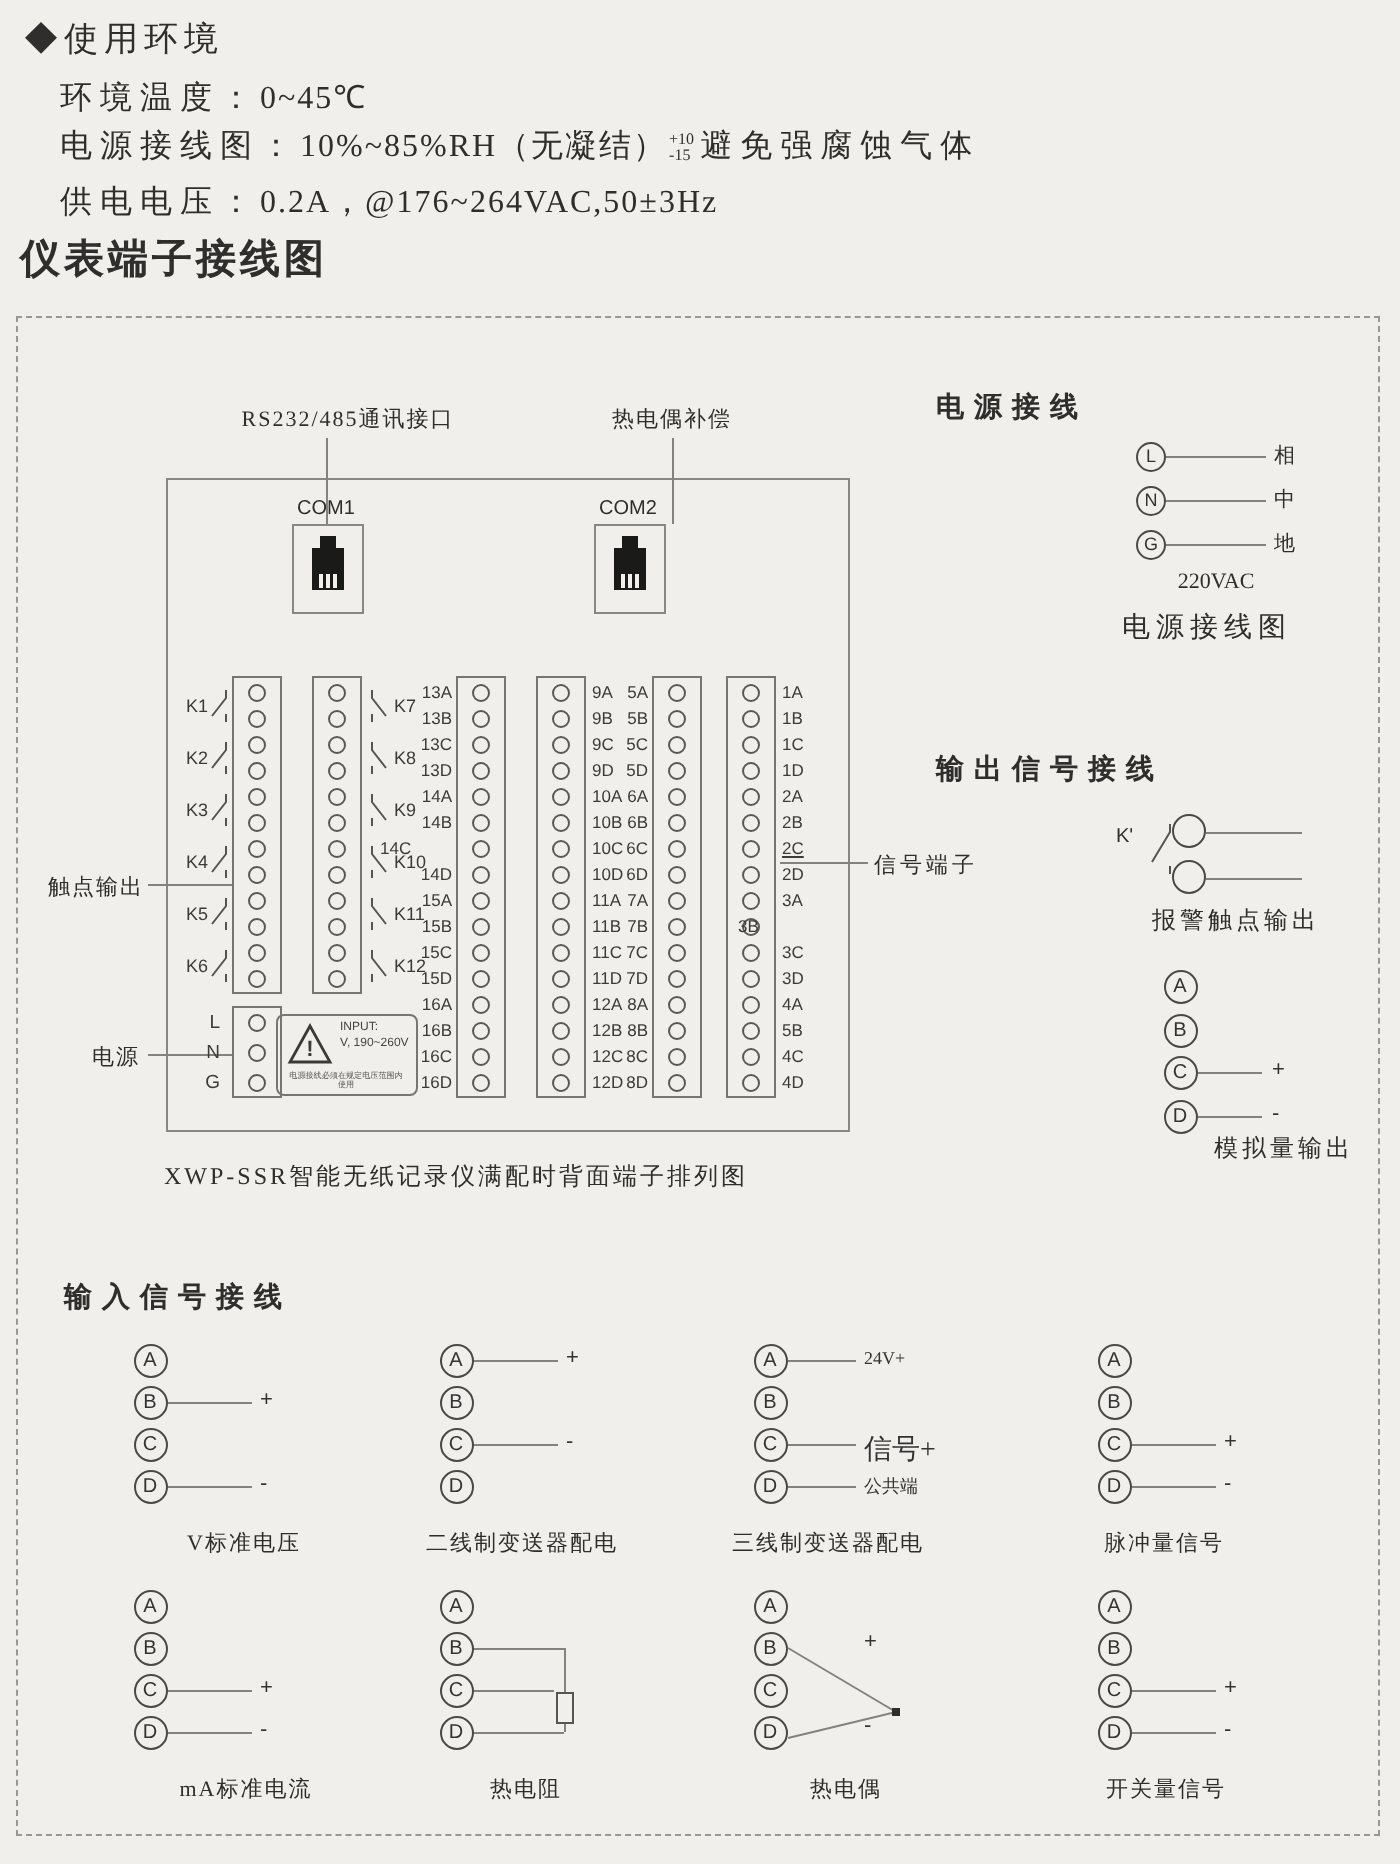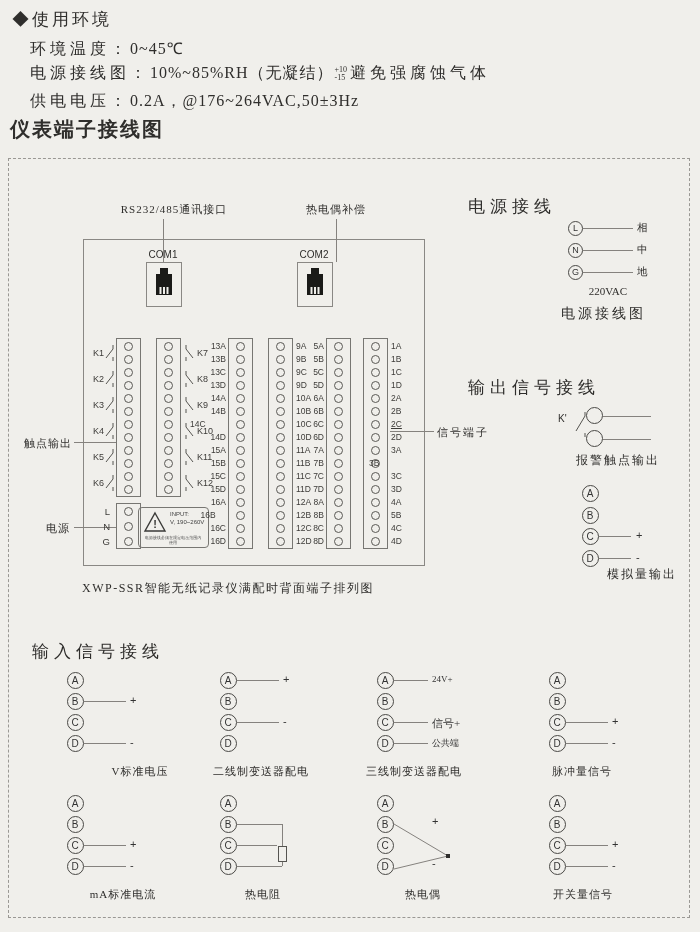--- a/index.html
+++ b/index.html
@@ -35,21 +35,21 @@
   .k-lbl{position:absolute;font-family:"Liberation Sans",sans-serif;font-size:9px;color:#3c3b38;}
   .letter-circle{position:absolute;width:17px;height:17px;border:1px solid #4a4946;border-radius:50%;
         box-sizing:border-box;text-align:center;font-family:"Liberation Sans",sans-serif;
         font-size:10px;line-height:15px;color:#333;}
   .small-circle{position:absolute;width:15px;height:15px;border:1px solid #4a4946;border-radius:50%;
         box-sizing:border-box;text-align:center;font-family:"Liberation Sans",sans-serif;
         font-size:9px;line-height:13px;color:#333;}
   .pm{position:absolute;font-family:"Liberation Sans",sans-serif;font-size:11px;color:#333;}
   .cn-small{position:absolute;font-size:9px;letter-spacing:1px;color:#333;}
   .cap{position:absolute;font-size:11px;letter-spacing:1px;text-align:center;width:130px;}
-  .zh-head{position:absolute;font-size:17px;letter-spacing:5px;font-weight:400;}
+  .zh-head{position:absolute;font-size:14px;letter-spacing:5px;font-weight:700;}
   
   #lbl-comm{left:104px;top:202px;width:140px;text-align:center;font-size:11px;letter-spacing:1px;}
   #line-comm{left:163px;top:219px;height:43px;}
   #lbl-tc{left:276px;top:202px;width:120px;text-align:center;font-size:11px;letter-spacing:1px;}
   #line-tc{left:336px;top:219px;height:43px;}
   .com-box{position:absolute;width:34px;height:43px;border:1px solid #8a8884;top:262px;}
   #com1-box{left:146px;} #com2-box{left:297px;}
   .com-lbl{position:absolute;width:34px;text-align:center;top:249px;
            font-family:"Liberation Sans",sans-serif;font-size:10px;}
   #com1-lbl{left:146px;} #com2-lbl{left:297px;}
@@ -210,21 +210,21 @@
     <div class="term-lbl" style="position: absolute; left: 190px; top: 445px; width: 36px; text-align: right;">15A</div>
     <div class="hole" style="position: absolute; left: 236px; top: 458.5px;"></div>
     <div class="term-lbl" style="position: absolute; left: 190px; top: 458px; width: 36px; text-align: right;">15B</div>
     <div class="hole" style="position: absolute; left: 236px; top: 471.5px;"></div>
     <div class="term-lbl" style="position: absolute; left: 190px; top: 471px; width: 36px; text-align: right;">15C</div>
     <div class="hole" style="position: absolute; left: 236px; top: 484.5px;"></div>
     <div class="term-lbl" style="position: absolute; left: 190px; top: 484px; width: 36px; text-align: right;">15D</div>
     <div class="hole" style="position: absolute; left: 236px; top: 497.5px;"></div>
     <div class="term-lbl" style="position: absolute; left: 190px; top: 497px; width: 36px; text-align: right;">16A</div>
     <div class="hole" style="position: absolute; left: 236px; top: 510.5px;"></div>
-    <div class="term-lbl" style="position: absolute; left: 190px; top: 510px; width: 36px; text-align: center;">16B</div>
+    <div class="term-lbl" style="position: absolute; left: 190px; top: 510px; width: 36px; text-align: right;">16B</div>
     <div class="hole" style="position: absolute; left: 236px; top: 523.5px;"></div>
     <div class="term-lbl" style="position: absolute; left: 190px; top: 523px; width: 36px; text-align: right;">16C</div>
     <div class="hole" style="position: absolute; left: 236px; top: 536.5px;"></div>
     <div class="term-lbl" style="position: absolute; left: 190px; top: 536px; width: 36px; text-align: right;">16D</div>
     <div class="strip" style="position: absolute; left: 268px; top: 338px; width: 25px; height: 211px;"></div>
     <div class="hole" style="position: absolute; left: 276px; top: 341.5px;"></div>
     <div class="term-lbl" style="position: absolute; left: 296px; top: 341px; width: 36px;">9A</div>
     <div class="hole" style="position: absolute; left: 276px; top: 354.5px;"></div>
     <div class="term-lbl" style="position: absolute; left: 296px; top: 354px; width: 36px;">9B</div>
     <div class="hole" style="position: absolute; left: 276px; top: 367.5px;"></div>
@@ -427,37 +427,37 @@
     <div class="hline" style="position: absolute; left: 599px; top: 558px; width: 32px;"></div>
     <div class="pm" style="position: absolute; left: 636px; top: 551px;">-</div>
     <div class="letter-circle" style="position: absolute; left: 66.5px; top: 671.5px;">A</div>
     <div class="letter-circle" style="position: absolute; left: 66.5px; top: 692.5px;">B</div>
     <div class="hline" style="position: absolute; left: 83.5px; top: 701px; width: 42px;"></div>
     <div class="pm" style="position: absolute; left: 130px; top: 694px;">+</div>
     <div class="letter-circle" style="position: absolute; left: 66.5px; top: 713.5px;">C</div>
     <div class="letter-circle" style="position: absolute; left: 66.5px; top: 734.5px;">D</div>
     <div class="hline" style="position: absolute; left: 83.5px; top: 743px; width: 42px;"></div>
     <div class="pm" style="position: absolute; left: 130px; top: 736px;">-</div>
-    <div class="cap" style="position: absolute; left: 75px; top: 764px;">V标准电压</div>
+    <div class="cap" style="position: absolute; left: 57px; top: 764px;">V标准电压</div>
     <div class="letter-circle" style="position: absolute; left: 219.5px; top: 671.5px;">A</div>
     <div class="hline" style="position: absolute; left: 236.5px; top: 680px; width: 42px;"></div>
     <div class="pm" style="position: absolute; left: 283px; top: 673px;">+</div>
     <div class="letter-circle" style="position: absolute; left: 219.5px; top: 692.5px;">B</div>
     <div class="letter-circle" style="position: absolute; left: 219.5px; top: 713.5px;">C</div>
     <div class="hline" style="position: absolute; left: 236.5px; top: 722px; width: 42px;"></div>
     <div class="pm" style="position: absolute; left: 283px; top: 715px;">-</div>
     <div class="letter-circle" style="position: absolute; left: 219.5px; top: 734.5px;">D</div>
     <div class="cap" style="position: absolute; left: 196px; top: 764px;">二线制变送器配电</div>
     <div class="letter-circle" style="position: absolute; left: 376.5px; top: 671.5px;">A</div>
     <div class="hline" style="position: absolute; left: 393.5px; top: 680px; width: 34px;"></div>
     <div class="cn-small" style="position: absolute; left: 432px; top: 674px; font-size: 9px; letter-spacing: 0px; white-space: nowrap;">24V+</div>
     <div class="letter-circle" style="position: absolute; left: 376.5px; top: 692.5px;">B</div>
     <div class="letter-circle" style="position: absolute; left: 376.5px; top: 713.5px;">C</div>
     <div class="hline" style="position: absolute; left: 393.5px; top: 722px; width: 34px;"></div>
-    <div class="cn-small" style="position: absolute; left: 432px; top: 716px; font-size: 11px; letter-spacing: 0px; white-space: nowrap;">信号+</div>
+    <div class="cn-small" style="position: absolute; left: 432px; top: 716px; font-size: 14px; letter-spacing: 0px; white-space: nowrap;">信号+</div>
     <div class="letter-circle" style="position: absolute; left: 376.5px; top: 734.5px;">D</div>
     <div class="hline" style="position: absolute; left: 393.5px; top: 743px; width: 34px;"></div>
     <div class="cn-small" style="position: absolute; left: 432px; top: 737px; font-size: 9px; letter-spacing: 0px; white-space: nowrap;">公共端</div>
     <div class="cap" style="position: absolute; left: 349px; top: 764px;">三线制变送器配电</div>
     <div class="letter-circle" style="position: absolute; left: 548.5px; top: 671.5px;">A</div>
     <div class="letter-circle" style="position: absolute; left: 548.5px; top: 692.5px;">B</div>
     <div class="letter-circle" style="position: absolute; left: 548.5px; top: 713.5px;">C</div>
     <div class="hline" style="position: absolute; left: 565.5px; top: 722px; width: 42px;"></div>
     <div class="pm" style="position: absolute; left: 612px; top: 715px;">+</div>
     <div class="letter-circle" style="position: absolute; left: 548.5px; top: 734.5px;">D</div>

